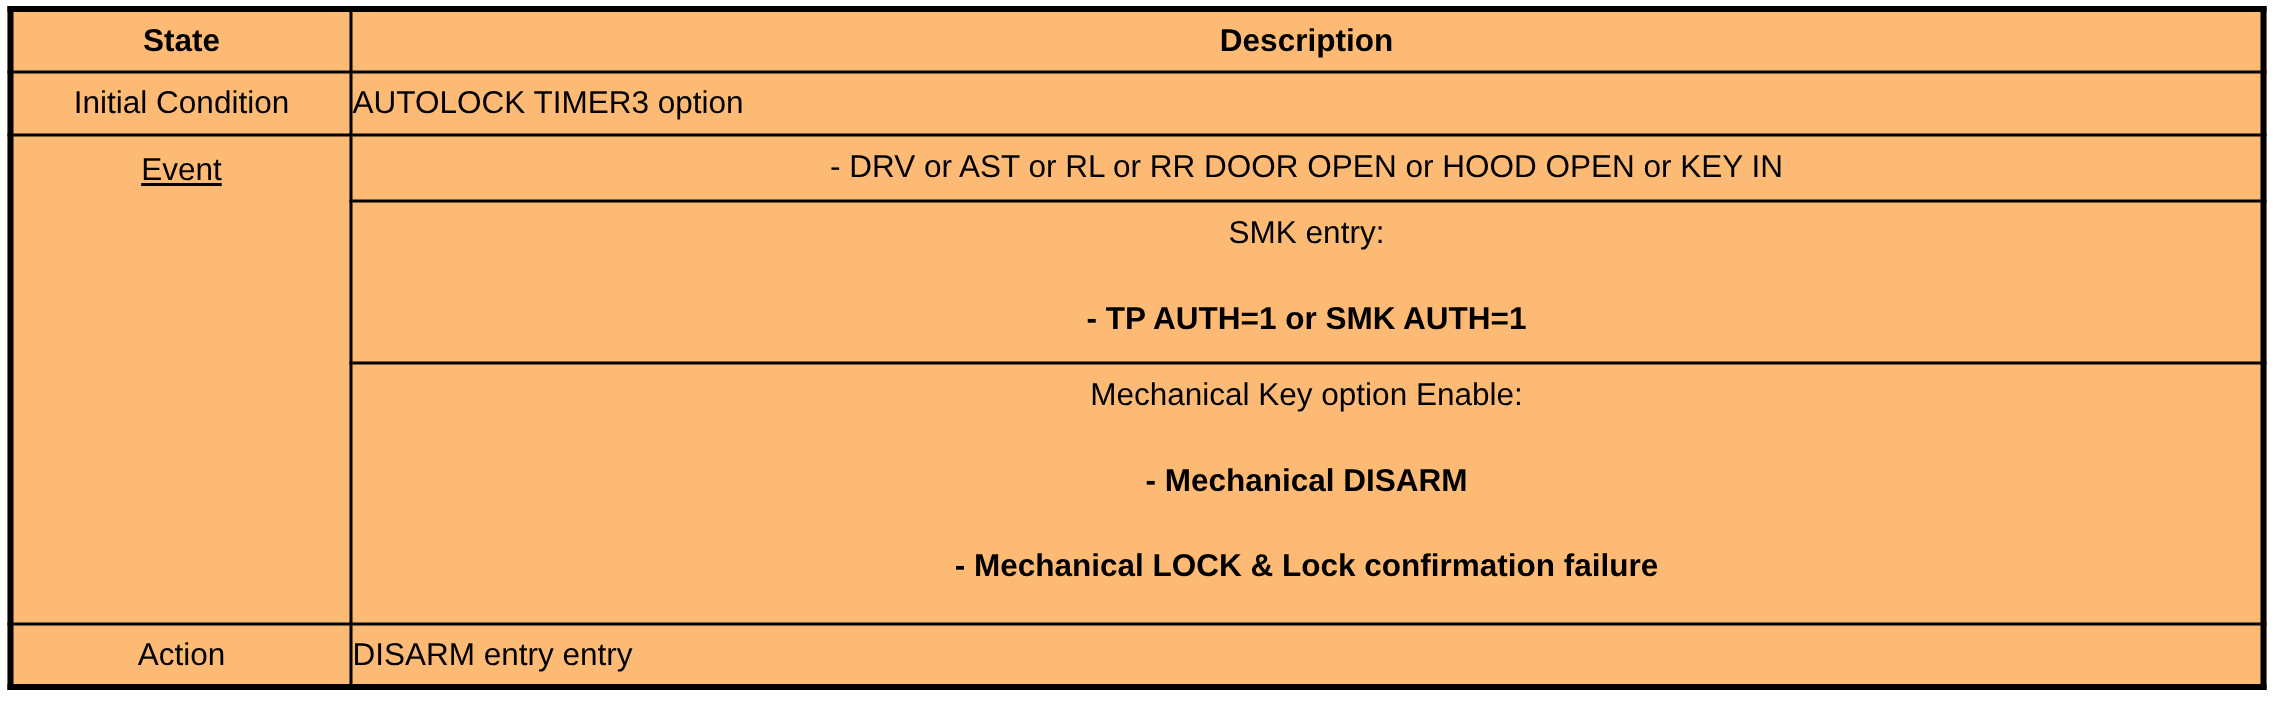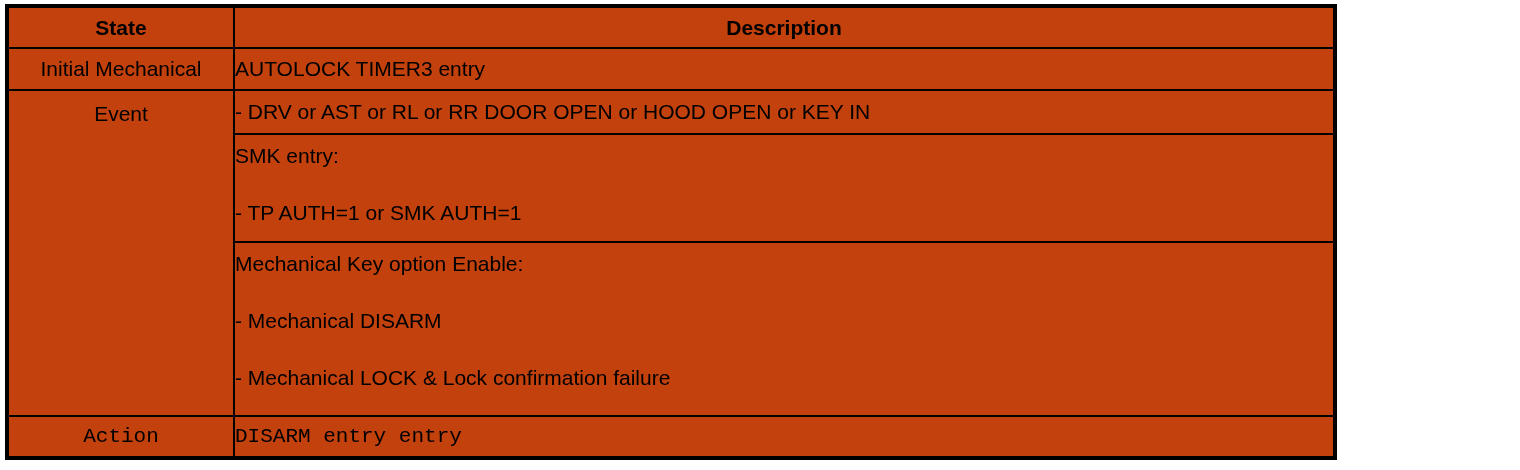--- a/index.html
+++ b/index.html
@@ -13,23 +13,23 @@
     color: #000000;
   }
   .page {
     box-sizing: border-box;
     width: 1520px;
     height: 470px;
     padding: 4px 5px;
   }
   table.spec-table {
     border-collapse: collapse;
-    width: 1332px;
+    width: 1506px;
     table-layout: fixed;
-    background: #c2410c;
+    background: #fdba74;
   }
   table.spec-table col.col-state { width: 227px; }
   table.spec-table th,
   table.spec-table td {
     border: 2px solid #000000;
     padding: 0;
     font-size: 21px;
     line-height: 28px;
     overflow: hidden;
   }
@@ -40,62 +40,63 @@
     font-weight: bold;
     font-size: 22px;
     text-align: center;
     vertical-align: middle;
   }
   tr.r-header   { height: 42px; }
   tr.r-initial  { height: 42px; }
   tr.r-event1   { height: 44px; }
   tr.r-event2   { height: 108px; }
   tr.r-event3   { height: 174px; margin-top: 32px; }
-  tr.r-action   { height: 42px; font-family: Liberation Mono, monospace; }
+  tr.r-action   { height: 42px; }
 
   td.label-cell {
     text-align: center;
     vertical-align: middle;
   }
   td.label-cell.top {
     vertical-align: top;
     padding-top: 9px;
+    text-decoration: underline;
   }
   td.desc-cell {
     text-align: left;
     vertical-align: middle;
     padding-left: 6px;
     padding-right: 6px;
   }
   td.desc-cell.multi {
     vertical-align: top;
     padding-top: 7px;
   }
-  td.desc-cell .line { white-space: nowrap; }
-  td.desc-cell.multi .line + .line { margin-top: 29px; }
+  td.desc-cell .line { white-space: nowrap; text-align: center; }
+  td.desc-cell.multi .line + .line { margin-top: 29px; font-weight: bold; }
 </style>
 </head>
 <body>
 
 <div class="page">
   <table class="spec-table">
     <colgroup>
       <col class="col-state">
       <col class="col-desc">
     </colgroup>
     <thead>
       <tr class="r-header">
         <th class="header-cell">State</th>
         <th class="header-cell">Description</th>
       </tr>
     </thead>
     <tbody>
       <tr class="r-initial">
-        <td class="label-cell">Initial Mechanical</td>
-        <td class="desc-cell">AUTOLOCK TIMER3 entry</td>
+        <td class="label-cell">Initial Condition</td>
+        <td class="desc-cell">AUTOLOCK TIMER3 option</td>
       </tr>
       <tr class="r-event1">
         <td class="label-cell top" rowspan="3">Event</td>
         <td class="desc-cell">
           <div class="line">- DRV or AST or RL or RR DOOR OPEN or HOOD OPEN or KEY IN</div>
         </td>
       </tr>
       <tr class="r-event2">
         <td class="desc-cell multi">
           <div class="line">SMK entry:</div>

